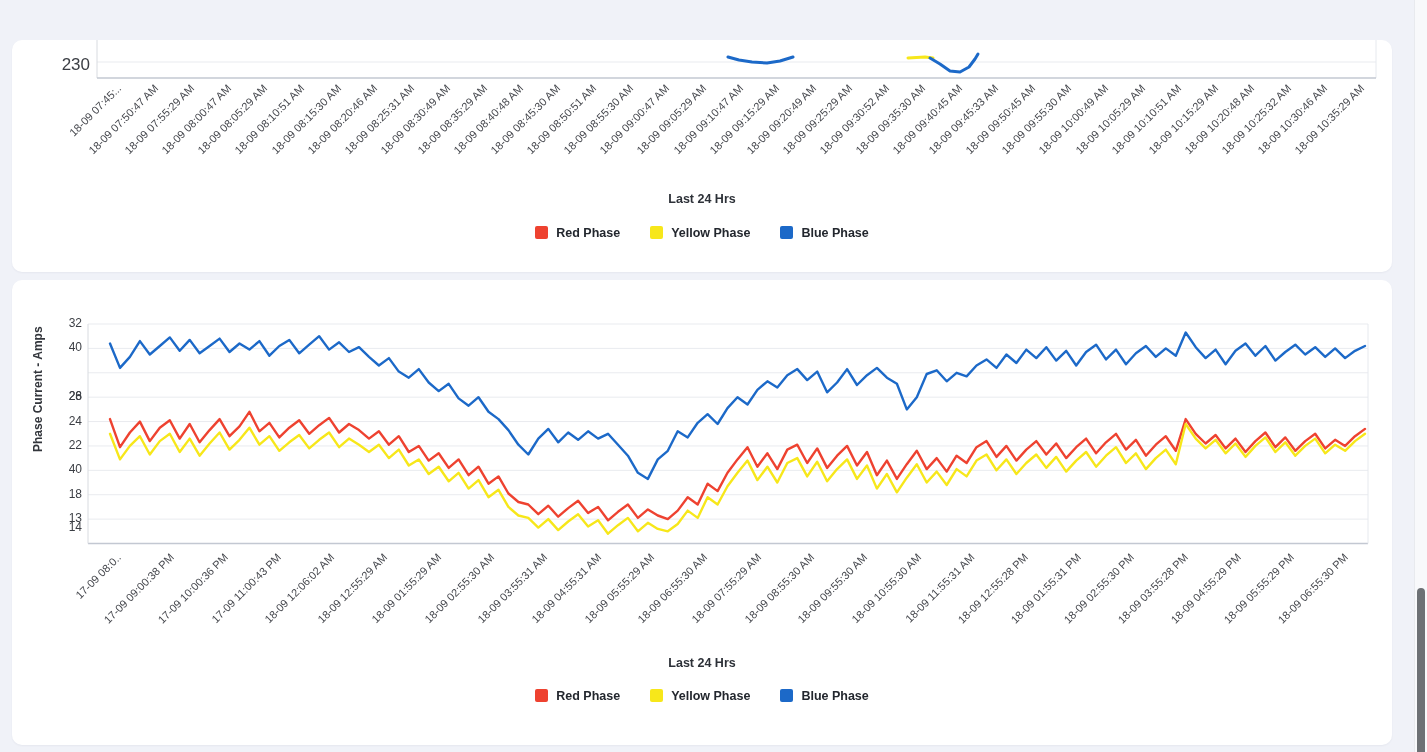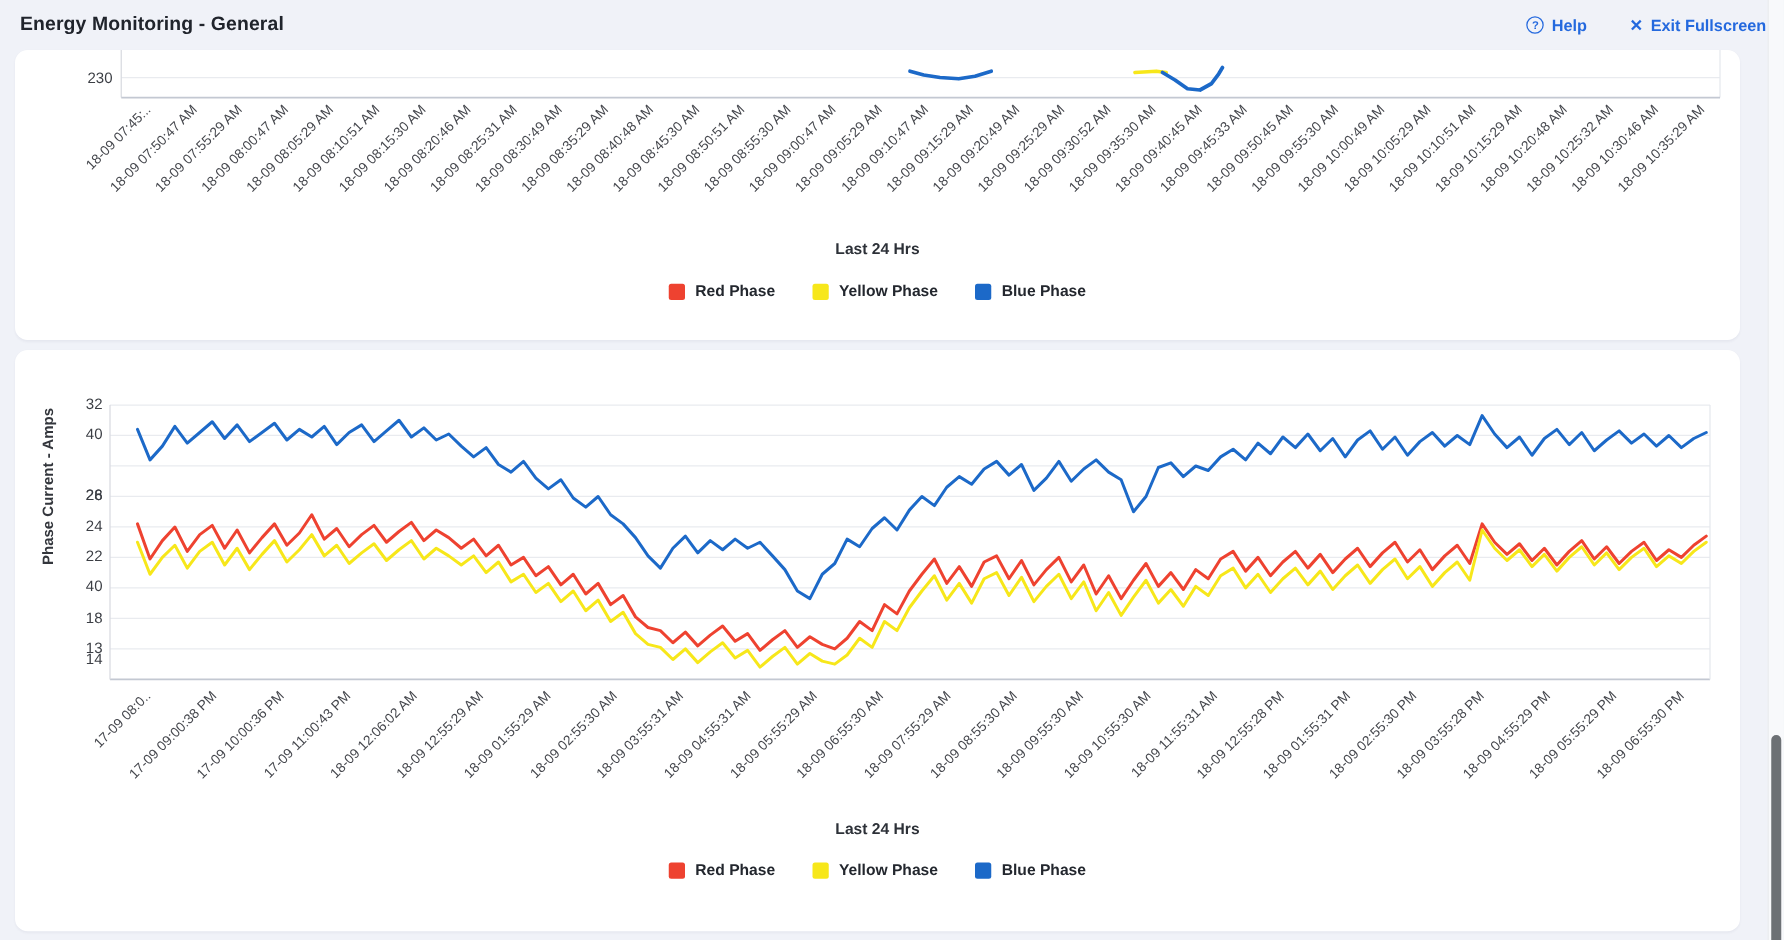--- a/index.html
+++ b/index.html
@@ -20,58 +20,45 @@
   .qicon { width:14px; height:14px; border:1.4px solid #2469de; border-radius:50%; display:inline-flex; align-items:center; justify-content:center; font-size:9px; font-weight:bold; }
   .xicon { font-size:13px; font-weight:bold; }
 
   
   .card { position:absolute; left:12px; width:1380px; background:#fff; border-radius:10px; box-shadow:0 1px 2px rgba(30,40,70,.05); }
   #card-top { top:40px; height:232px; overflow:hidden; }
   #card-bottom { top:280px; height:465px; overflow:hidden; }
   .chart { position:absolute; inset:0; }
   svg { position:absolute; left:0; top:0; }
 
-  .ytick { position:absolute; font-size:12px; color:#3b3e44; text-align:right; }
+  .ytick { position:absolute; font-size:17px; color:#3b3e44; text-align:right; }
   .ytick-top { left:36px; width:42px; top:15px; }
   .xlab { position:absolute; width:0; height:0; }
   .xlab span { position:absolute; right:0; top:0; transform:rotate(-45deg); transform-origin:100% 0;
                white-space:nowrap; font-size:11px; color:#45474d; }
   .ylab { position:absolute; width:44px; text-align:right; font-size:12px; color:#3b3e44; }
 
   .axis-title { position:absolute; left:0; width:100%; text-align:center; font-size:12.5px; font-weight:bold; color:#2d3138; }
   .y-axis-title { position:absolute; left:14px; top:153px; width:24px; font-size:12px; font-weight:bold; color:#33363c;
                   transform:rotate(-90deg); transform-origin:center; white-space:nowrap; text-align:center; }
 
   .legend { position:absolute; left:0; width:100%; display:flex; justify-content:center; gap:30px; }
-  .leg-item { display:flex; align-items:flex-end; gap:8px; cursor:pointer; }
+  .leg-item { display:flex; align-items:flex-start; gap:8px; cursor:pointer; }
   .leg-sq { width:13px; height:13px; border-radius:2px; }
   .leg-label { font-size:12.5px; font-weight:bold; color:#23272e; }
 
   
   .sb-track { position:absolute; right:0; top:0; bottom:0; width:13px; background:#f8f9fb; border-left:1px solid #e8eaee; }
   .sb-thumb { position:absolute; left:2px; width:8px; top:588px; height:170px; background:#6d7175; border-radius:4px; cursor:pointer; }
 </style>
 </head>
 <body>
 
 <div class="page">
 
-  <div class="hdr">
-    <h1>Energy Monitoring - General</h1>
-    <div class="actions">
-      <a class="hlink">
-        <span class="qicon">?</span>
-        <span>Help</span>
-      </a>
-      <a class="hlink">
-        <span class="xicon">✕</span>
-        <span>Exit Fullscreen</span>
-      </a>
-    </div>
-  </div>
 
   <section class="card" id="card-top">
     <div class="chart" id="chart-top">
         <svg width="1380" height="232">
           <line x1="85" y1="22" x2="1364" y2="22" stroke="#e9ebef" stroke-width="1"></line>
           <line x1="85" y1="0" x2="85" y2="38" stroke="#d8dbe0" stroke-width="1"></line>
           <line x1="1364" y1="0" x2="1364" y2="38" stroke="#e6e9ee" stroke-width="1"></line>
           <line x1="85" y1="38" x2="1364" y2="38" stroke="#c3c8d2" stroke-width="1.4"></line>
           <polyline points="716,17 727,20 740,22 755,23 768,21 781,17" fill="none" stroke="#1c69c8" stroke-width="3" stroke-linejoin="round" stroke-linecap="round"></polyline>
           <polyline points="896,18 913,17 921,18" fill="none" stroke="#f7e71a" stroke-width="3" stroke-linejoin="round" stroke-linecap="round"></polyline>

